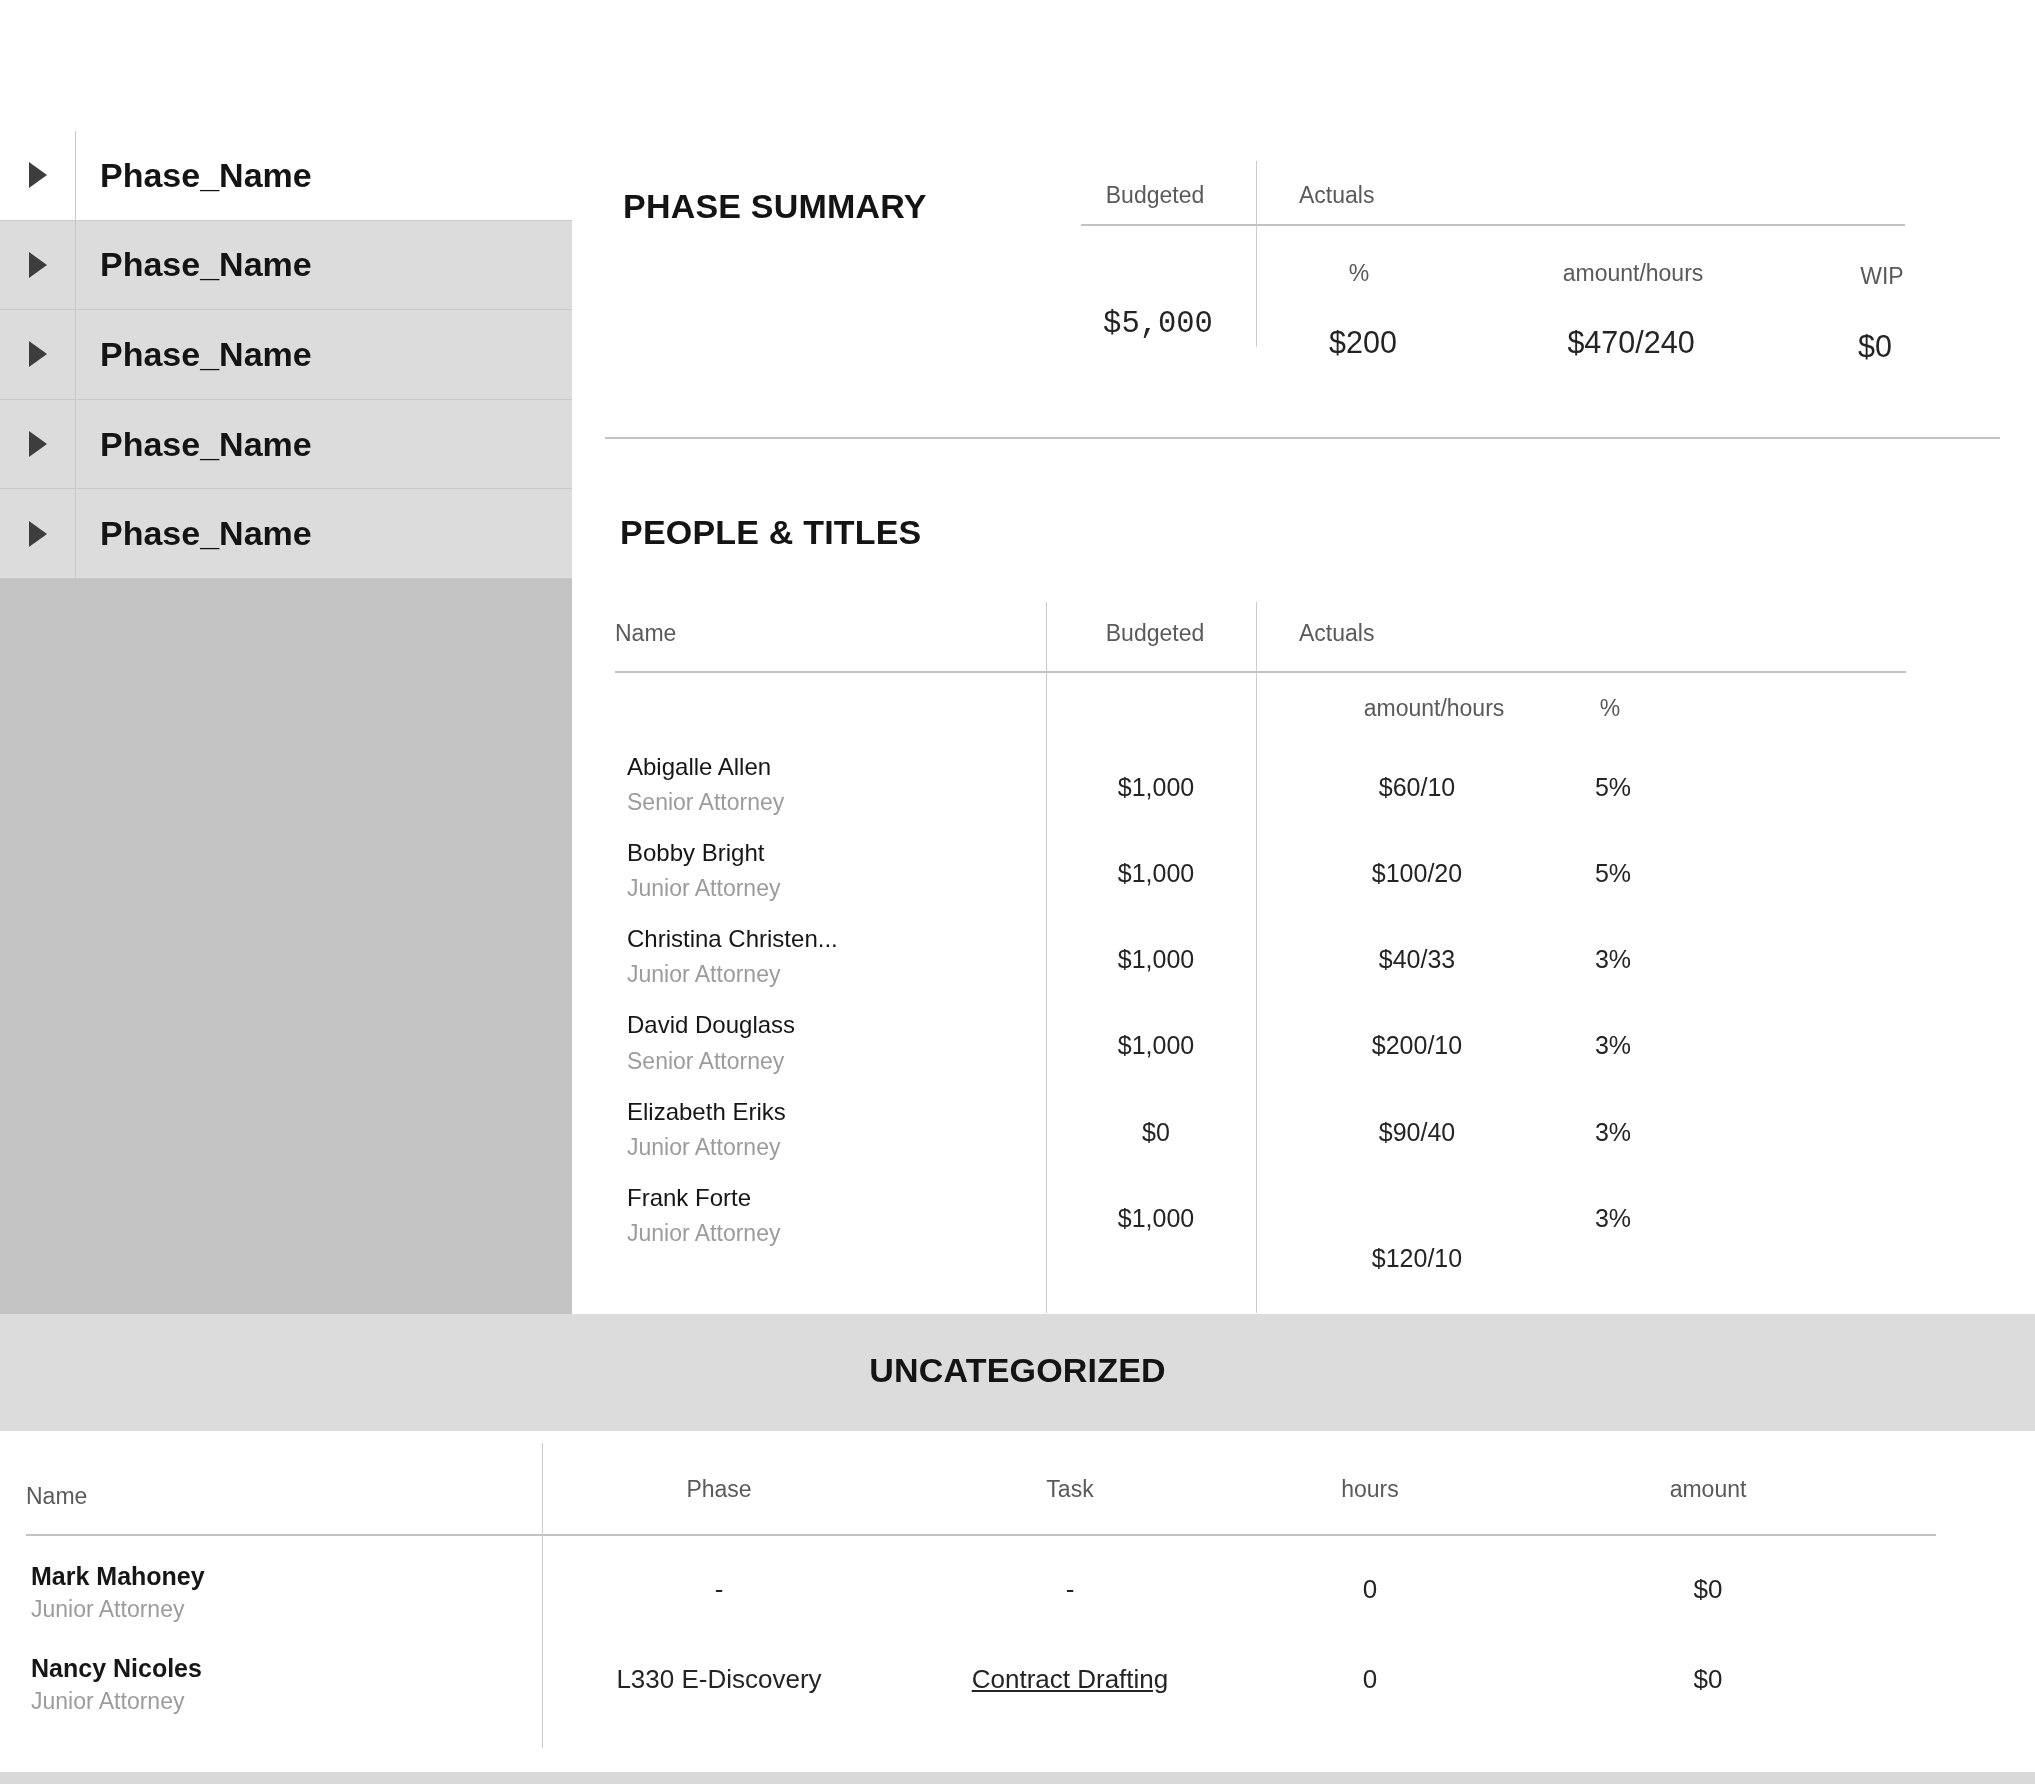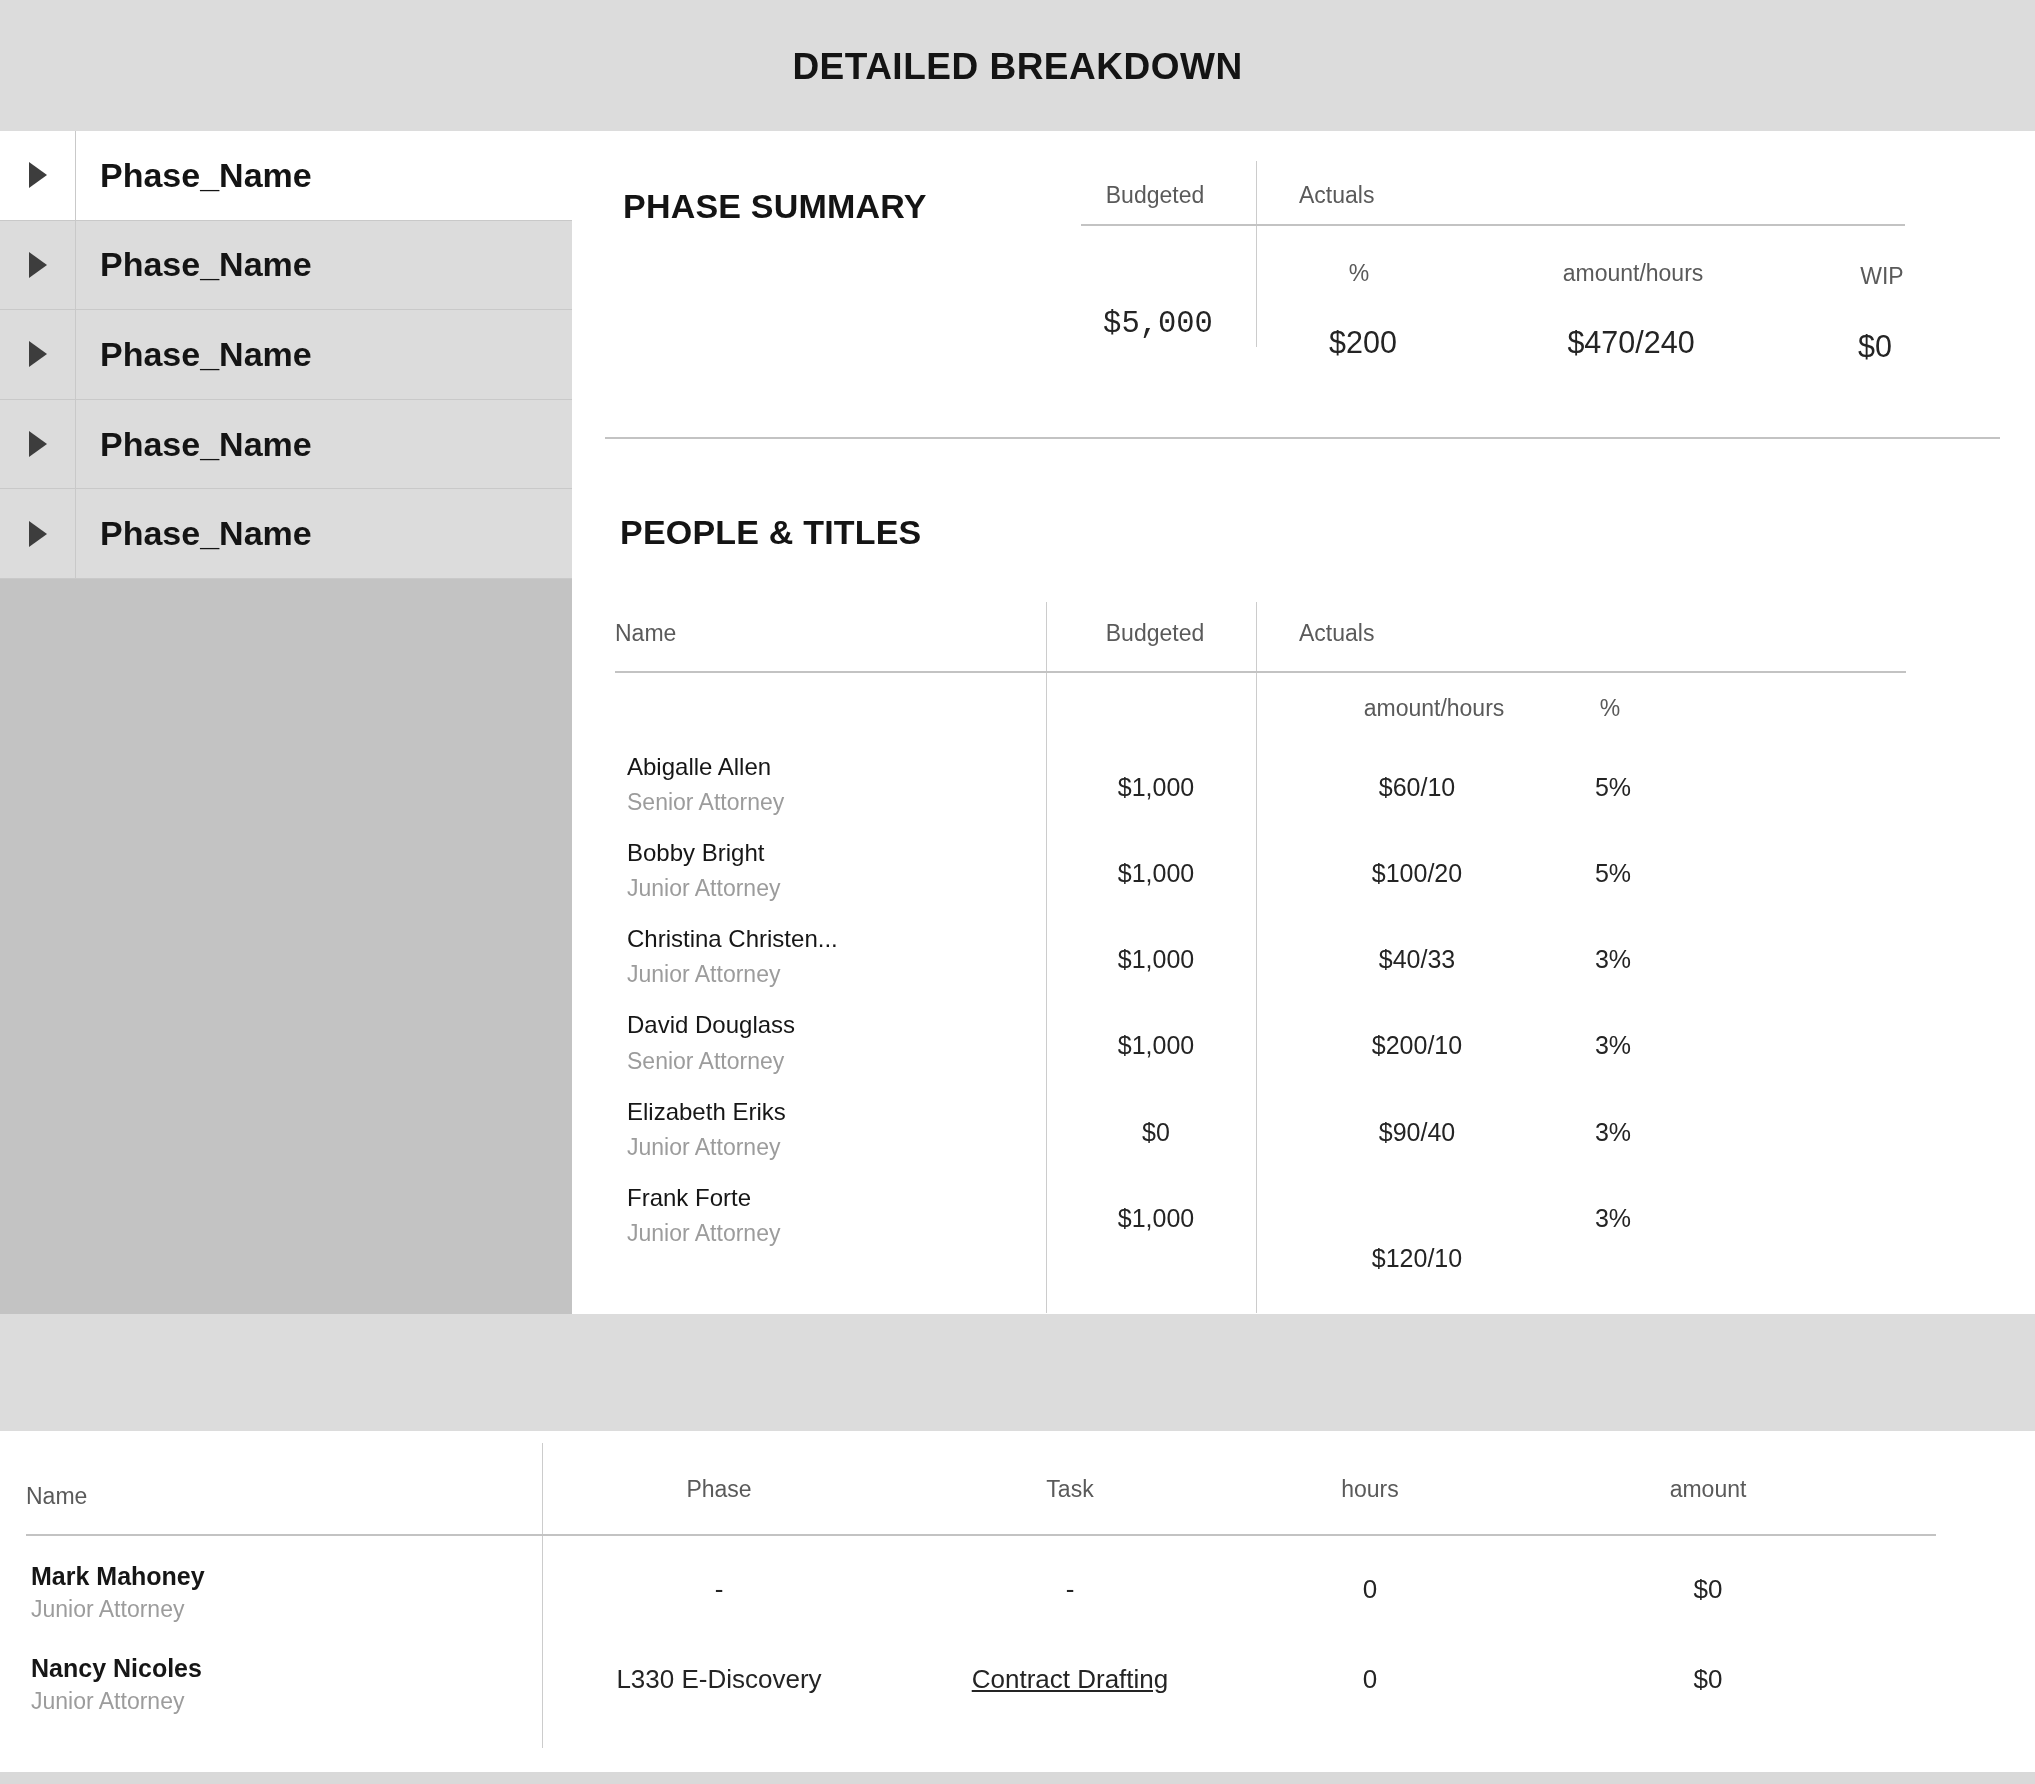--- a/index.html
+++ b/index.html
@@ -57,23 +57,20 @@
   #pt-vline2     { left:1256px; top:602px; height:711px; }
   #pt-underline  { left:615px; top:671px; width:1291px; }
   #uc-vline      { left:542px; top:1443px; height:305px; }
   #uc-underline  { left:26px;   top:1534px; width:1910px; }
 </style>
 </head>
 <body>
 
 <div id="page">
 
-  <header class="abs title-band">
-    <div class="abs h1">DETAILED BREAKDOWN</div>
-  </header>
 
   <nav class="abs sidebar">
     <div class="phase-row selected">
       <span class="caret-cell">
           <span class="caret"></span>
         </span>
       <span class="phase-label">Phase_Name</span>
     </div>
     <div class="phase-row">
       <span class="caret-cell">
@@ -169,20 +166,21 @@
     <div class="abs val nowrap cx" style="left:1613px; top:1118px;">3%</div>
 
     <div class="abs p-name nowrap" style="left:627px; top:1184px;">Frank Forte</div>
     <div class="abs p-title nowrap" style="left:627px; top:1220px;">Junior Attorney</div>
     <div class="abs val nowrap cx" style="left:1156px; top:1204px;">$1,000</div>
     <div class="abs val nowrap cx" style="left:1417px; top:1204px;margin-top:40px;">$120/10</div>
     <div class="abs val nowrap cx" style="left:1613px; top:1204px;">3%</div>
   </section>
 
   <section class="abs uncat-band"></section>
+  <div class="abs h2" id="uc-heading">UNCATEGORIZED</div>
 
   <section>
     <div class="abs th nowrap" style="left:26px; top:1483px;">Name</div>
     <div class="abs th nowrap cx" style="left:719px; top:1476px;">Phase</div>
     <div class="abs th nowrap cx" style="left:1070px; top:1476px;">Task</div>
     <div class="abs th nowrap cx" style="left:1370px; top:1476px;">hours</div>
     <div class="abs th nowrap cx" style="left:1708px; top:1476px;">amount</div>
 
     <div class="abs vline" id="uc-vline"></div>
     <div class="abs hline" id="uc-underline"></div>

